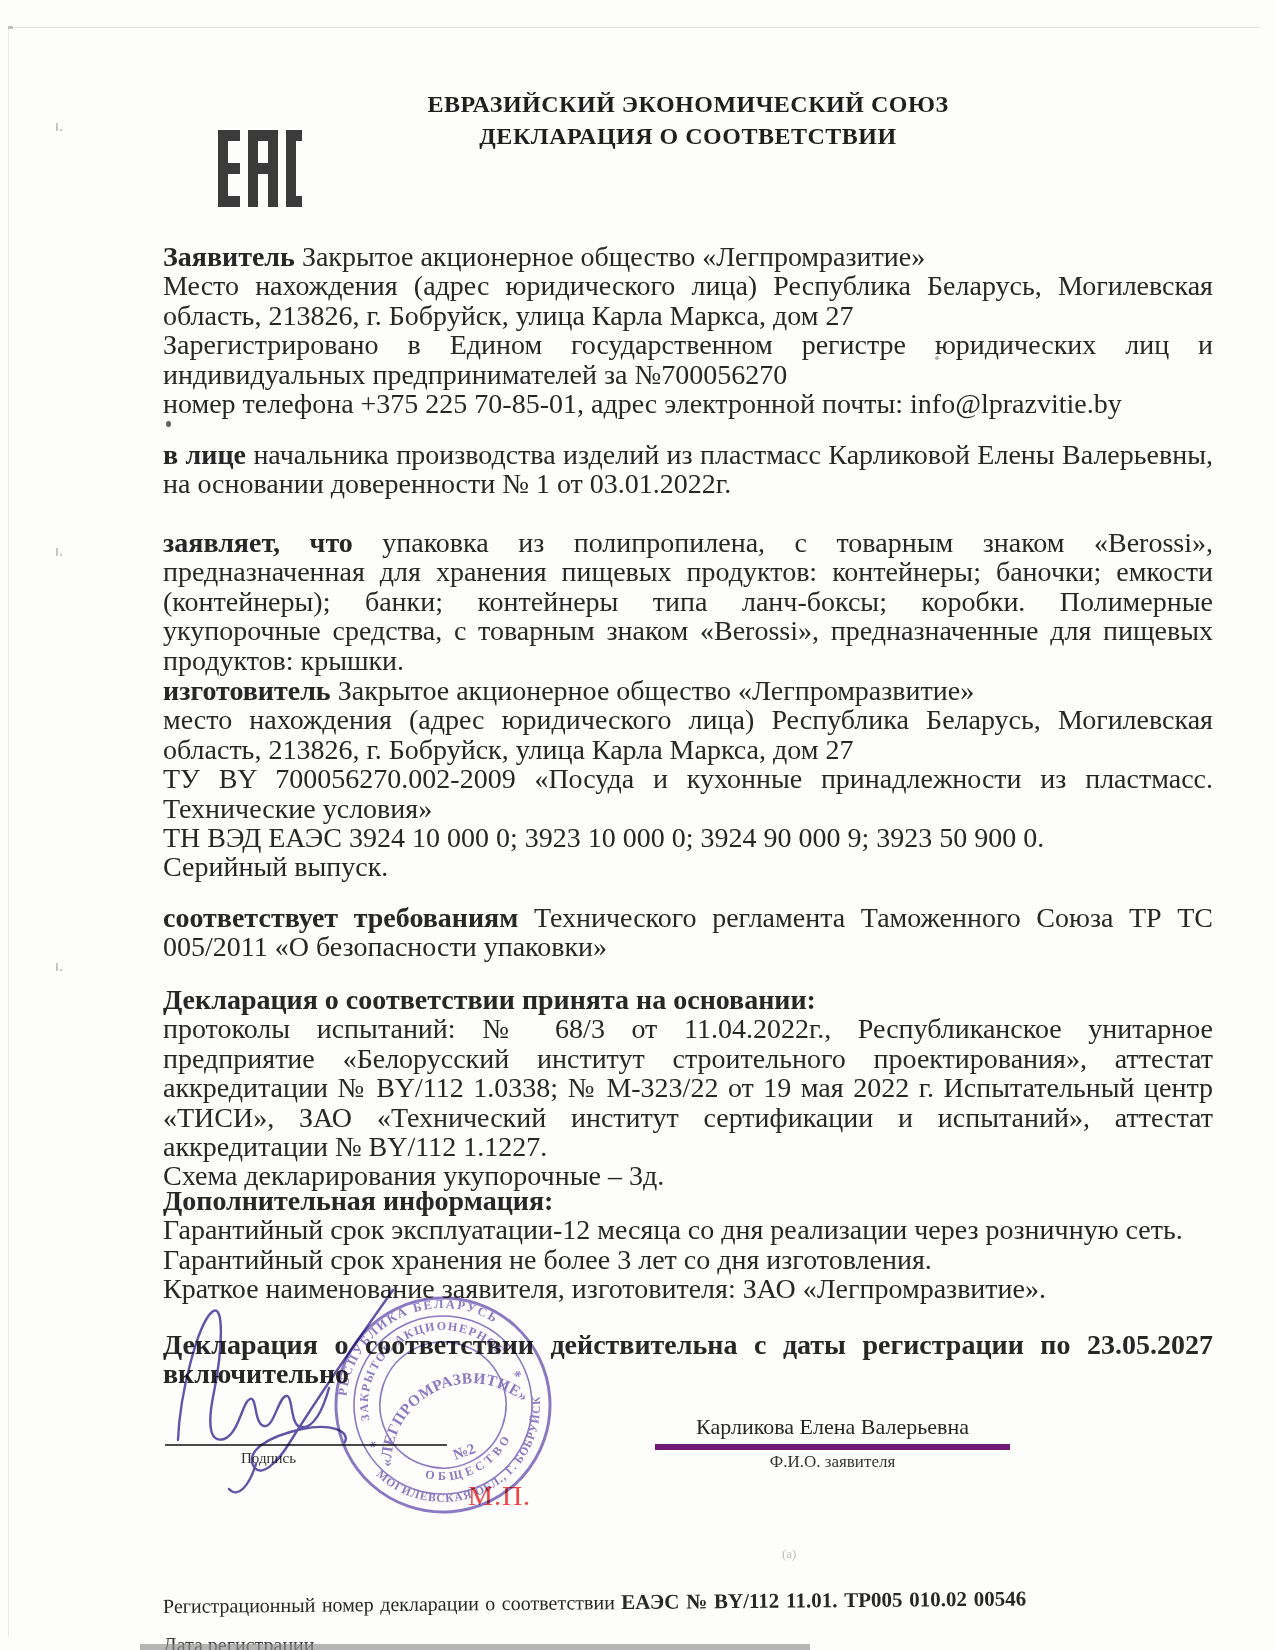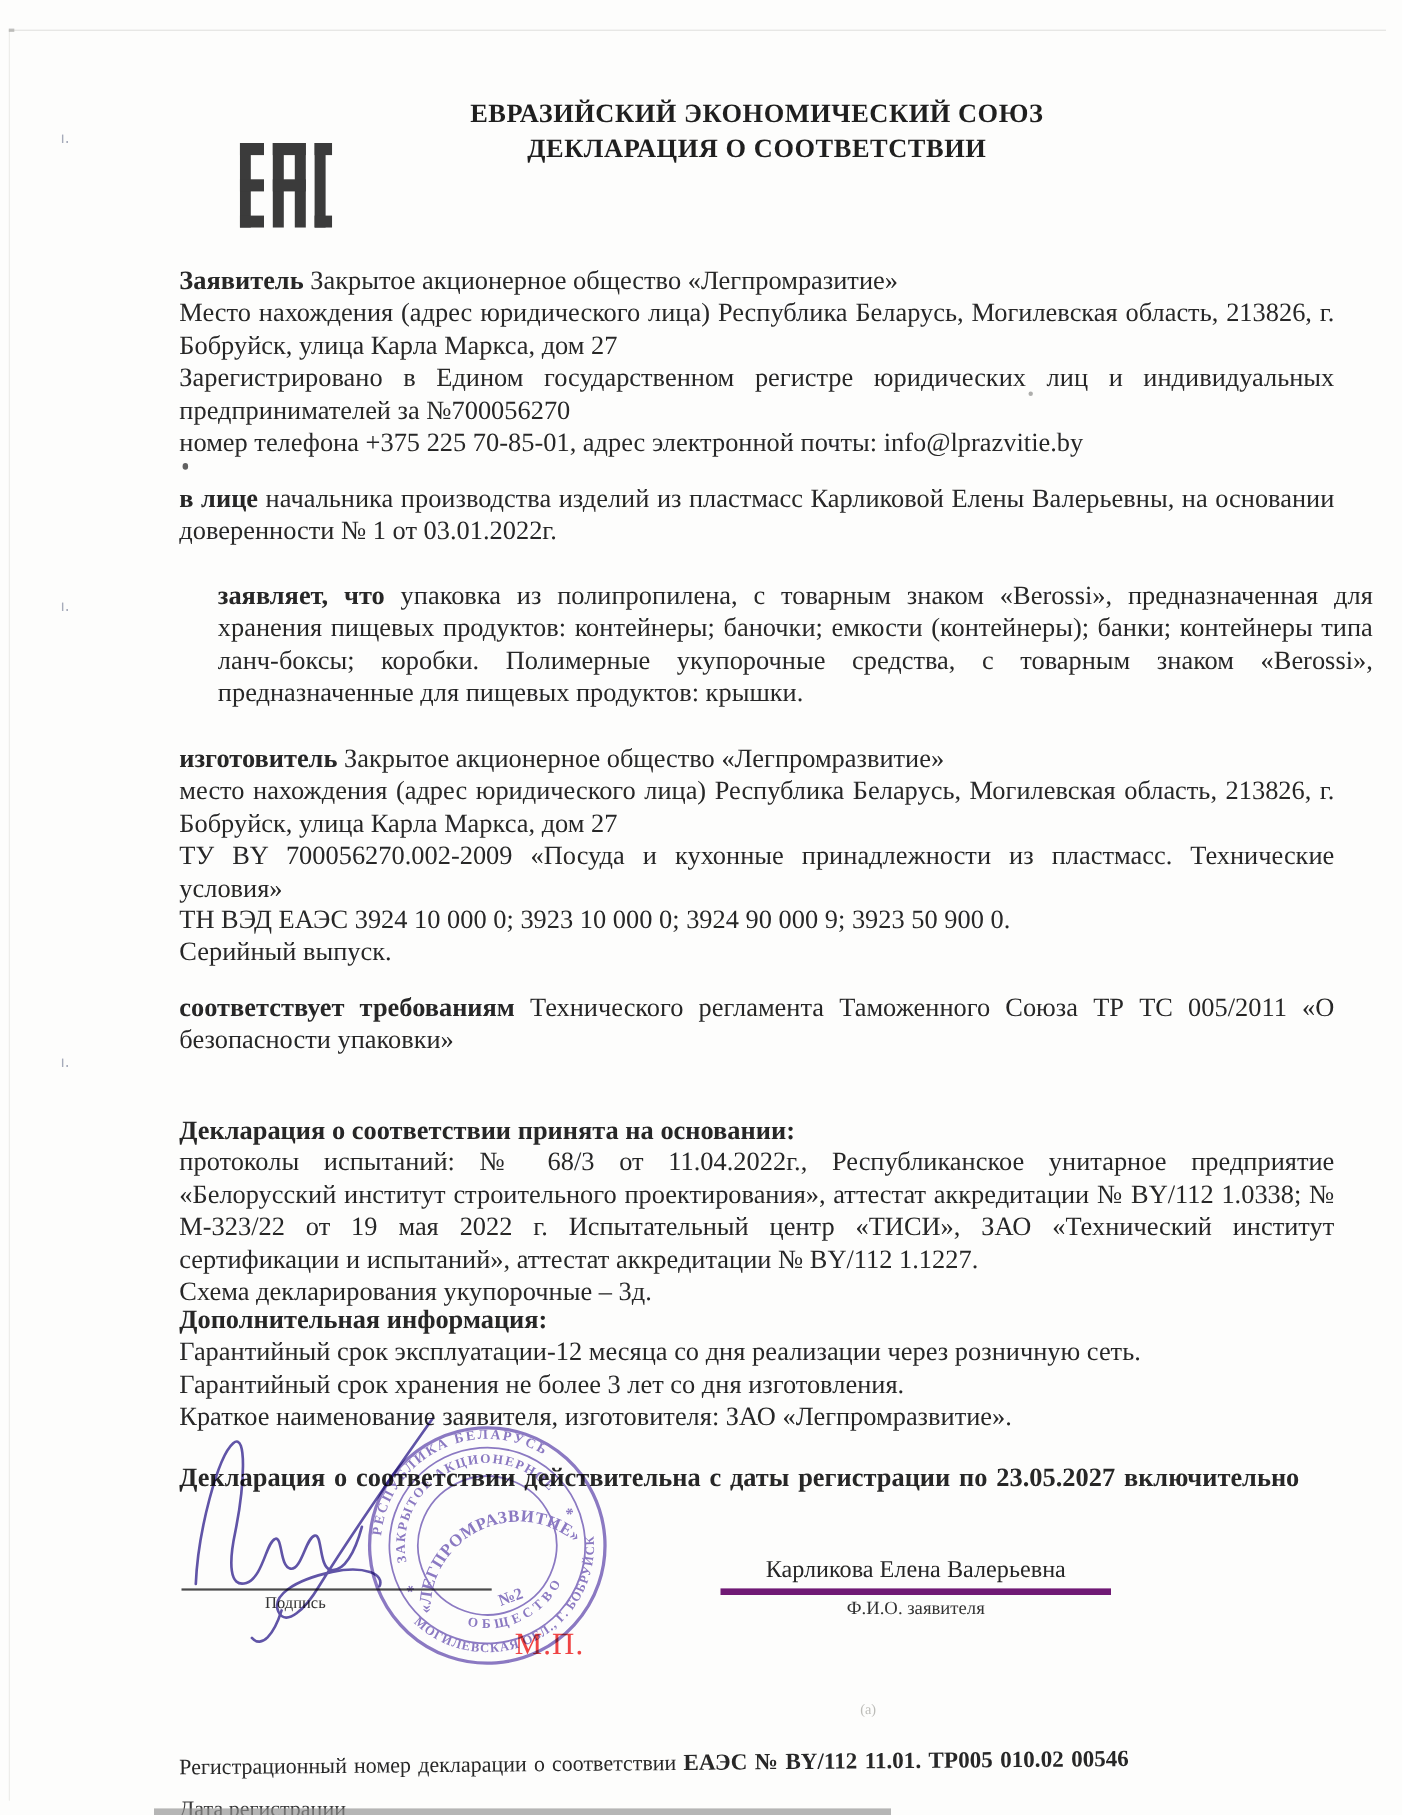--- a/index.html
+++ b/index.html
@@ -15,32 +15,32 @@
   .scan-edge-top{position:absolute;left:8px;top:27px;width:1252px;height:0;border-top:1px solid #e2e2df;}
   .scan-edge-left{position:absolute;left:8px;top:27px;width:0;height:1610px;border-left:1px solid #ebebe8;}
   .corner-speck{position:absolute;left:8px;top:26px;width:5px;height:3px;background:#a9a9a6;opacity:.7;}
 
   .content{position:absolute;left:163px;top:0;width:1050px;}
 
   .title{position:absolute;left:0;top:88px;width:100%;text-align:center;
     font-weight:bold;font-size:24px;line-height:32px;color:#1f1f1f;letter-spacing:.5px;}
   .eac-logo{position:absolute;left:55px;top:130px;width:84px;height:77px;}
 
-  .para{position:absolute;left:0;width:1050px;font-size:24px;line-height:29.4px;
+  .para{position:absolute;left:0;width:1050px;font-size:28px;line-height:29.4px;
     text-align:justify;margin:0;}
   .para p{margin:0;}
   .lead{font-weight:bold;}
   .b{font-weight:bold;}
 
   .blk1{top:242px;}
   .blk2{top:440px;}
-  .blk3{top:528px;margin-left:35px;}
+  .blk3{top:528px;}
   .blk4{top:676px;}
   .blk5{top:903px;}
-  .blk6{top:1014px;}
+  .blk6{top:985px;}
   .blk7{top:1186px;}
   .blk8{top:1330px;font-weight:bold;word-spacing:2px;}
 
   
   .sig-line{position:absolute;left:2px;top:1444px;width:282px;border-bottom:2px solid #4a4a4a;}
   .sig-caption{position:absolute;left:78px;top:1450px;width:130px;font-size:15px;color:#333;}
   .mp{position:absolute;left:305px;top:1480px;font-size:28px;letter-spacing:1px;color:#ef4444;}
   .fio-name{position:absolute;left:492px;top:1414px;width:355px;text-align:center;
     font-size:22px;border-bottom:6px solid #701a75;padding-bottom:4px;color:#262626;}
   .fio-caption{position:absolute;left:492px;top:1452px;width:355px;text-align:center;font-size:17px;color:#333;}

